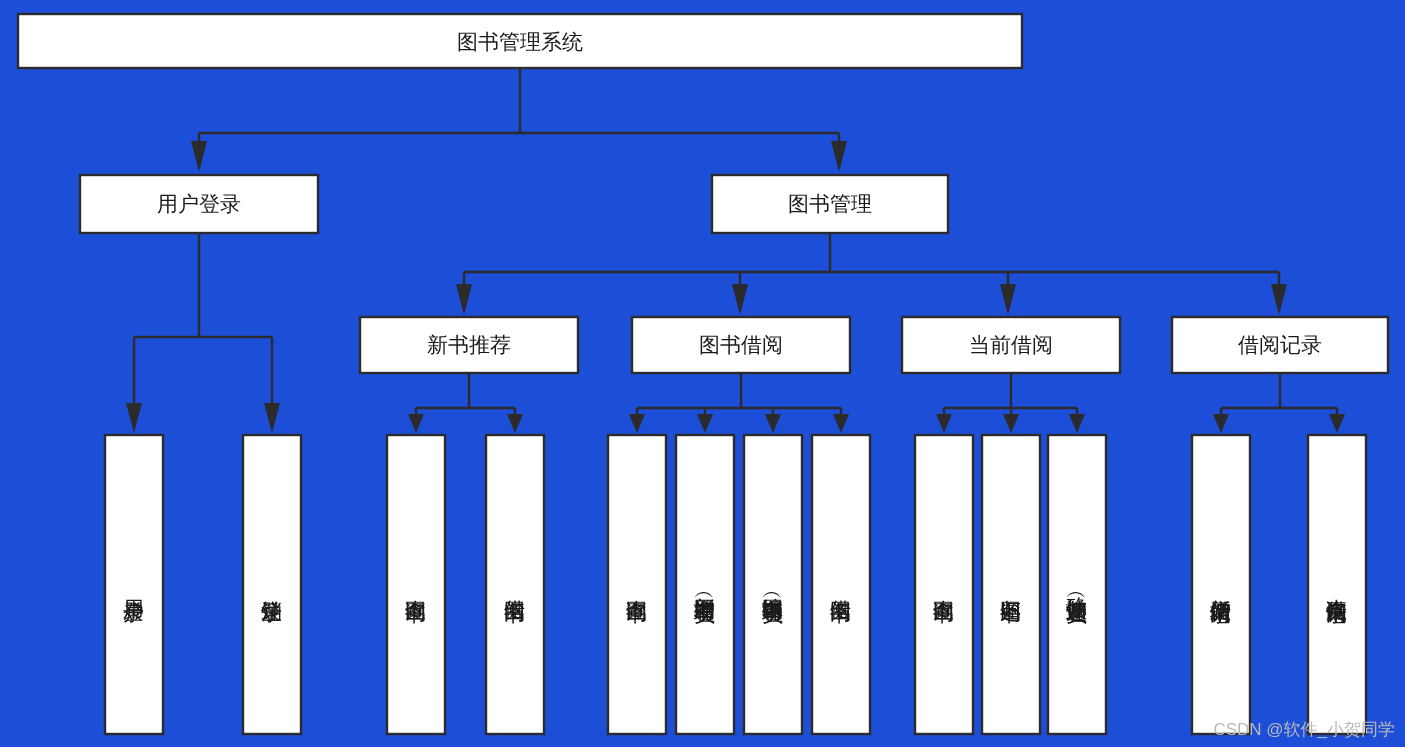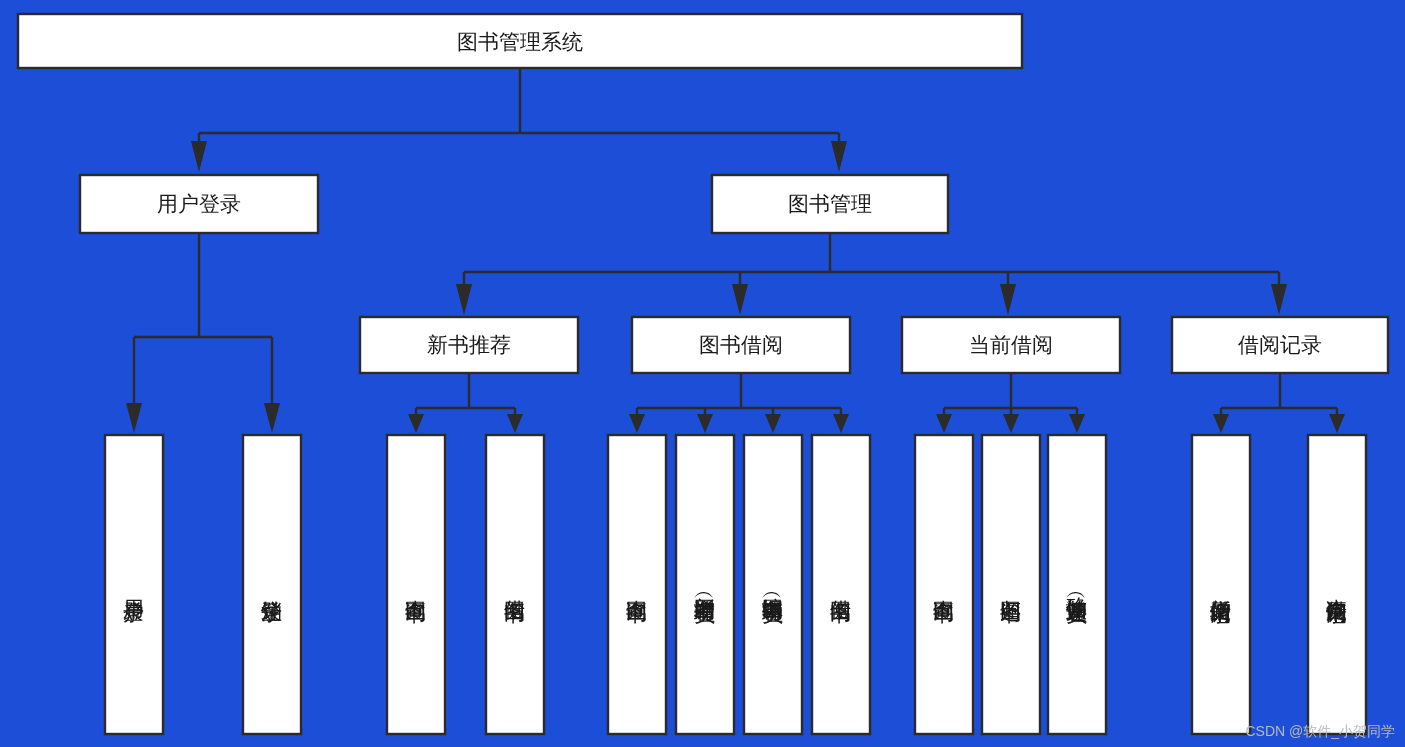--- a/index.html
+++ b/index.html
@@ -53,21 +53,21 @@
     writing-mode: vertical-rl;
     text-orientation: upright;
     text-anchor: middle;
     letter-spacing: 1px;
   }
   .watermark-text {
     position: absolute;
     right: 10px;
     bottom: 6px;
     font-family: "Liberation Sans", "DejaVu Sans", sans-serif;
-    font-size: 14px;
+    font-size: 17px;
     color: #b9b9b9;
     white-space: nowrap;
     user-select: none;
   }
 </style>
 </head>
 <body>
 
 <div id="diagram-root">
   <svg id="diagram-svg" viewBox="0 0 1405 747">

